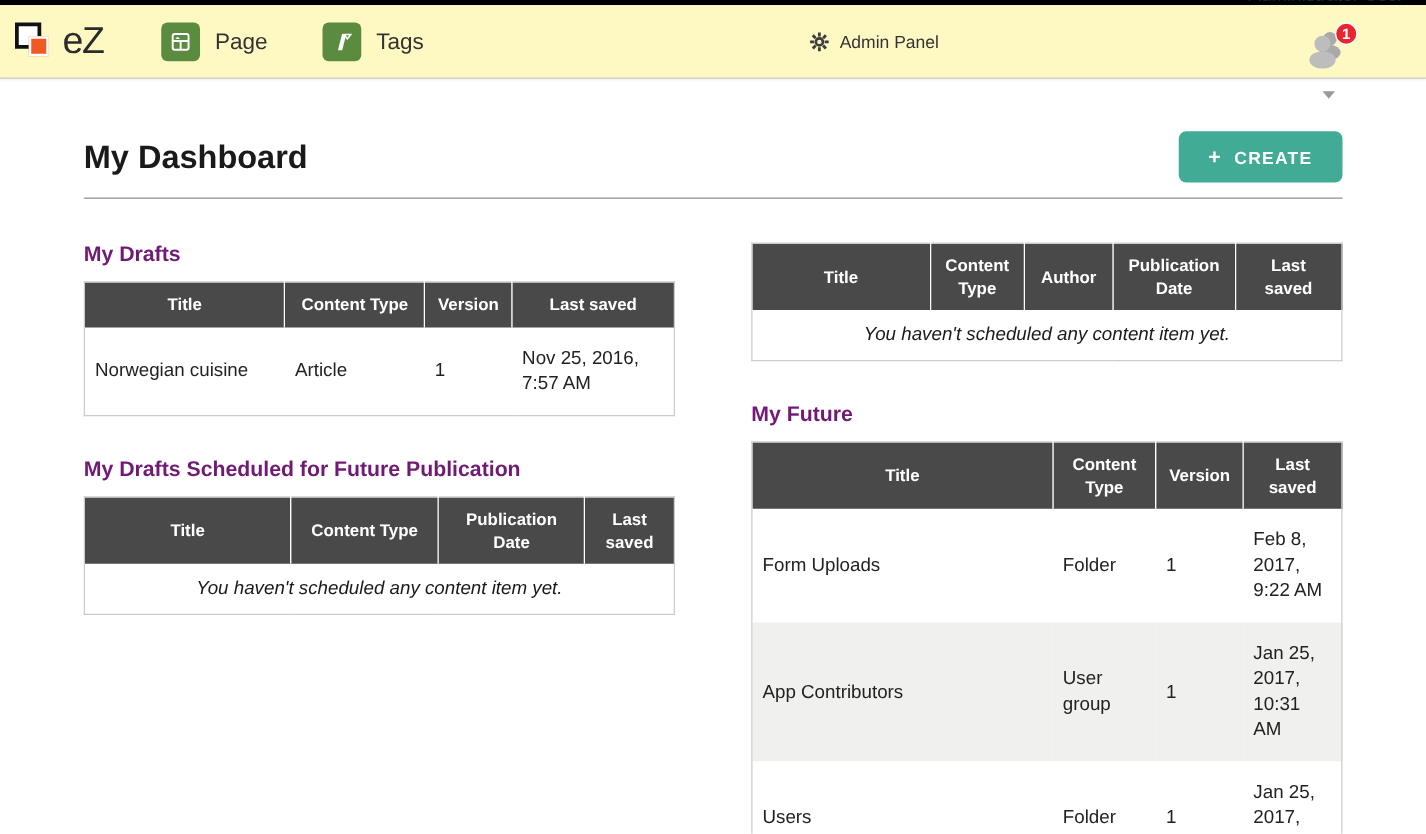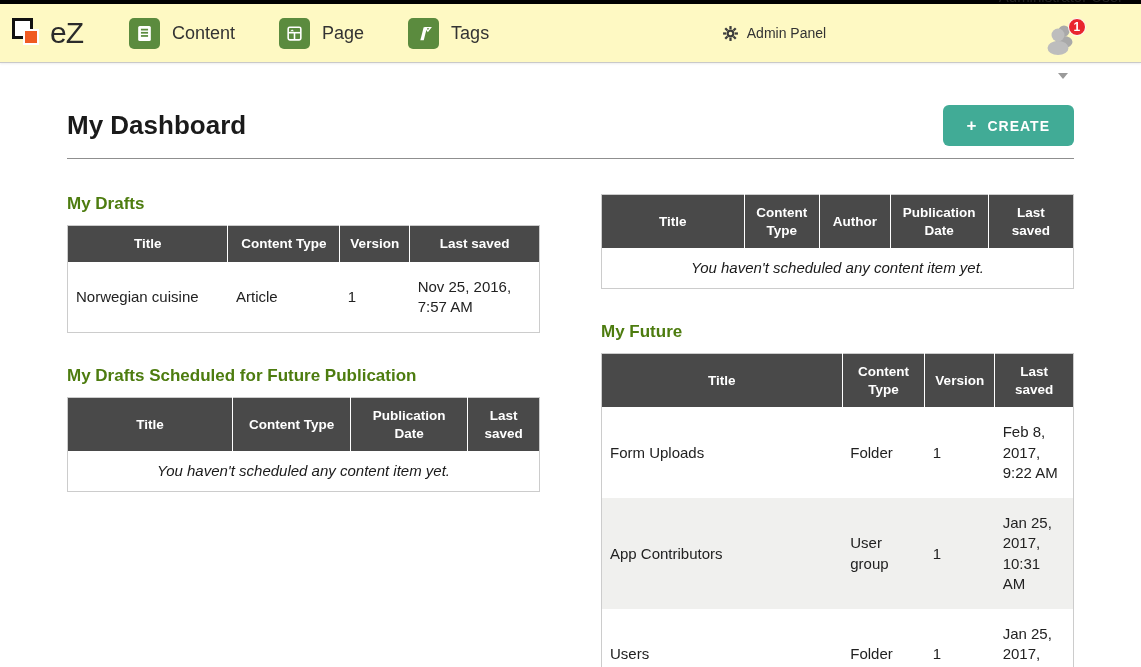--- a/index.html
+++ b/index.html
@@ -56,21 +56,21 @@
   .create-btn {
     background:var(--create-teal); color:#fff; border:none; border-radius:6px;
     padding:12px 24px; font-size:14px; font-weight:bold; letter-spacing:1px;
     display:flex; align-items:center; gap:10px; cursor:pointer;
     font-family:"Liberation Sans", sans-serif;
   }
   .plus-ico { font-size:17px; font-weight:bold; line-height:1; }
   .page-rule { border:none; border-top:1px solid #8f8f8f; margin-top:12px; }
   .grid { display:grid; grid-template-columns:473px 473px; column-gap:61px; margin-top:2px; }
   .section { margin-top:33px; }
-  .section-title { font-size:17px; font-weight:bold; color:#4d7c0f; margin-bottom:11px; }
+  .section-title { font-size:17px; font-weight:bold; color:#701a75; margin-bottom:11px; }
   
   table.dash { width:100%; border-collapse:collapse; border:1px solid #ccc; table-layout:fixed; }
   table.dash th {
     background:var(--th-bg); color:#fff; font-size:13.5px; font-weight:bold;
     text-align:center; padding:9px 8px; line-height:1.3; vertical-align:middle;
   }
   table.dash th + th { border-left:1px solid #fff; }
   table.dash td {
     font-size:15px; color:#222; padding:15px 8px; line-height:1.35;
     vertical-align:middle; word-wrap:break-word;
@@ -90,31 +90,20 @@
 <header class="header">
   <div class="logo">
     <div class="logo-mark">
       <div class="sq-outline"></div>
       <div class="sq-orange"></div>
     </div>
     <span class="logo-text">eZ</span>
   </div>
 
   <nav class="nav">
-    <div class="nav-item">
-      <span class="nav-badge">
-        <svg width="19" height="19" viewBox="0 0 24 24">
-          <rect x="4" y="2.5" width="16" height="19" rx="2" fill="#fff"></rect>
-          <rect x="7.5" y="6" width="9" height="2.2" fill="var(--nav-green)"></rect>
-          <rect x="7.5" y="10" width="9" height="2.2" fill="var(--nav-green)"></rect>
-          <rect x="7.5" y="14" width="9" height="2.2" fill="var(--nav-green)"></rect>
-        </svg>
-      </span>
-      <span class="nav-label">Content</span>
-    </div>
     <div class="nav-item">
       <span class="nav-badge">
         <svg width="19" height="19" viewBox="0 0 24 24">
           <rect x="4" y="4" width="16" height="16" rx="2" fill="none" stroke="#fff" stroke-width="2"></rect>
           <line x1="4" y1="11" x2="20" y2="11" stroke="#fff" stroke-width="2"></line>
           <line x1="12" y1="11" x2="12" y2="20" stroke="#fff" stroke-width="2"></line>
           <path d="M6.5 9 L9 6.8 L11.5 9 Z" fill="#fff"></path>
         </svg>
       </span>
       <span class="nav-label">Page</span>

